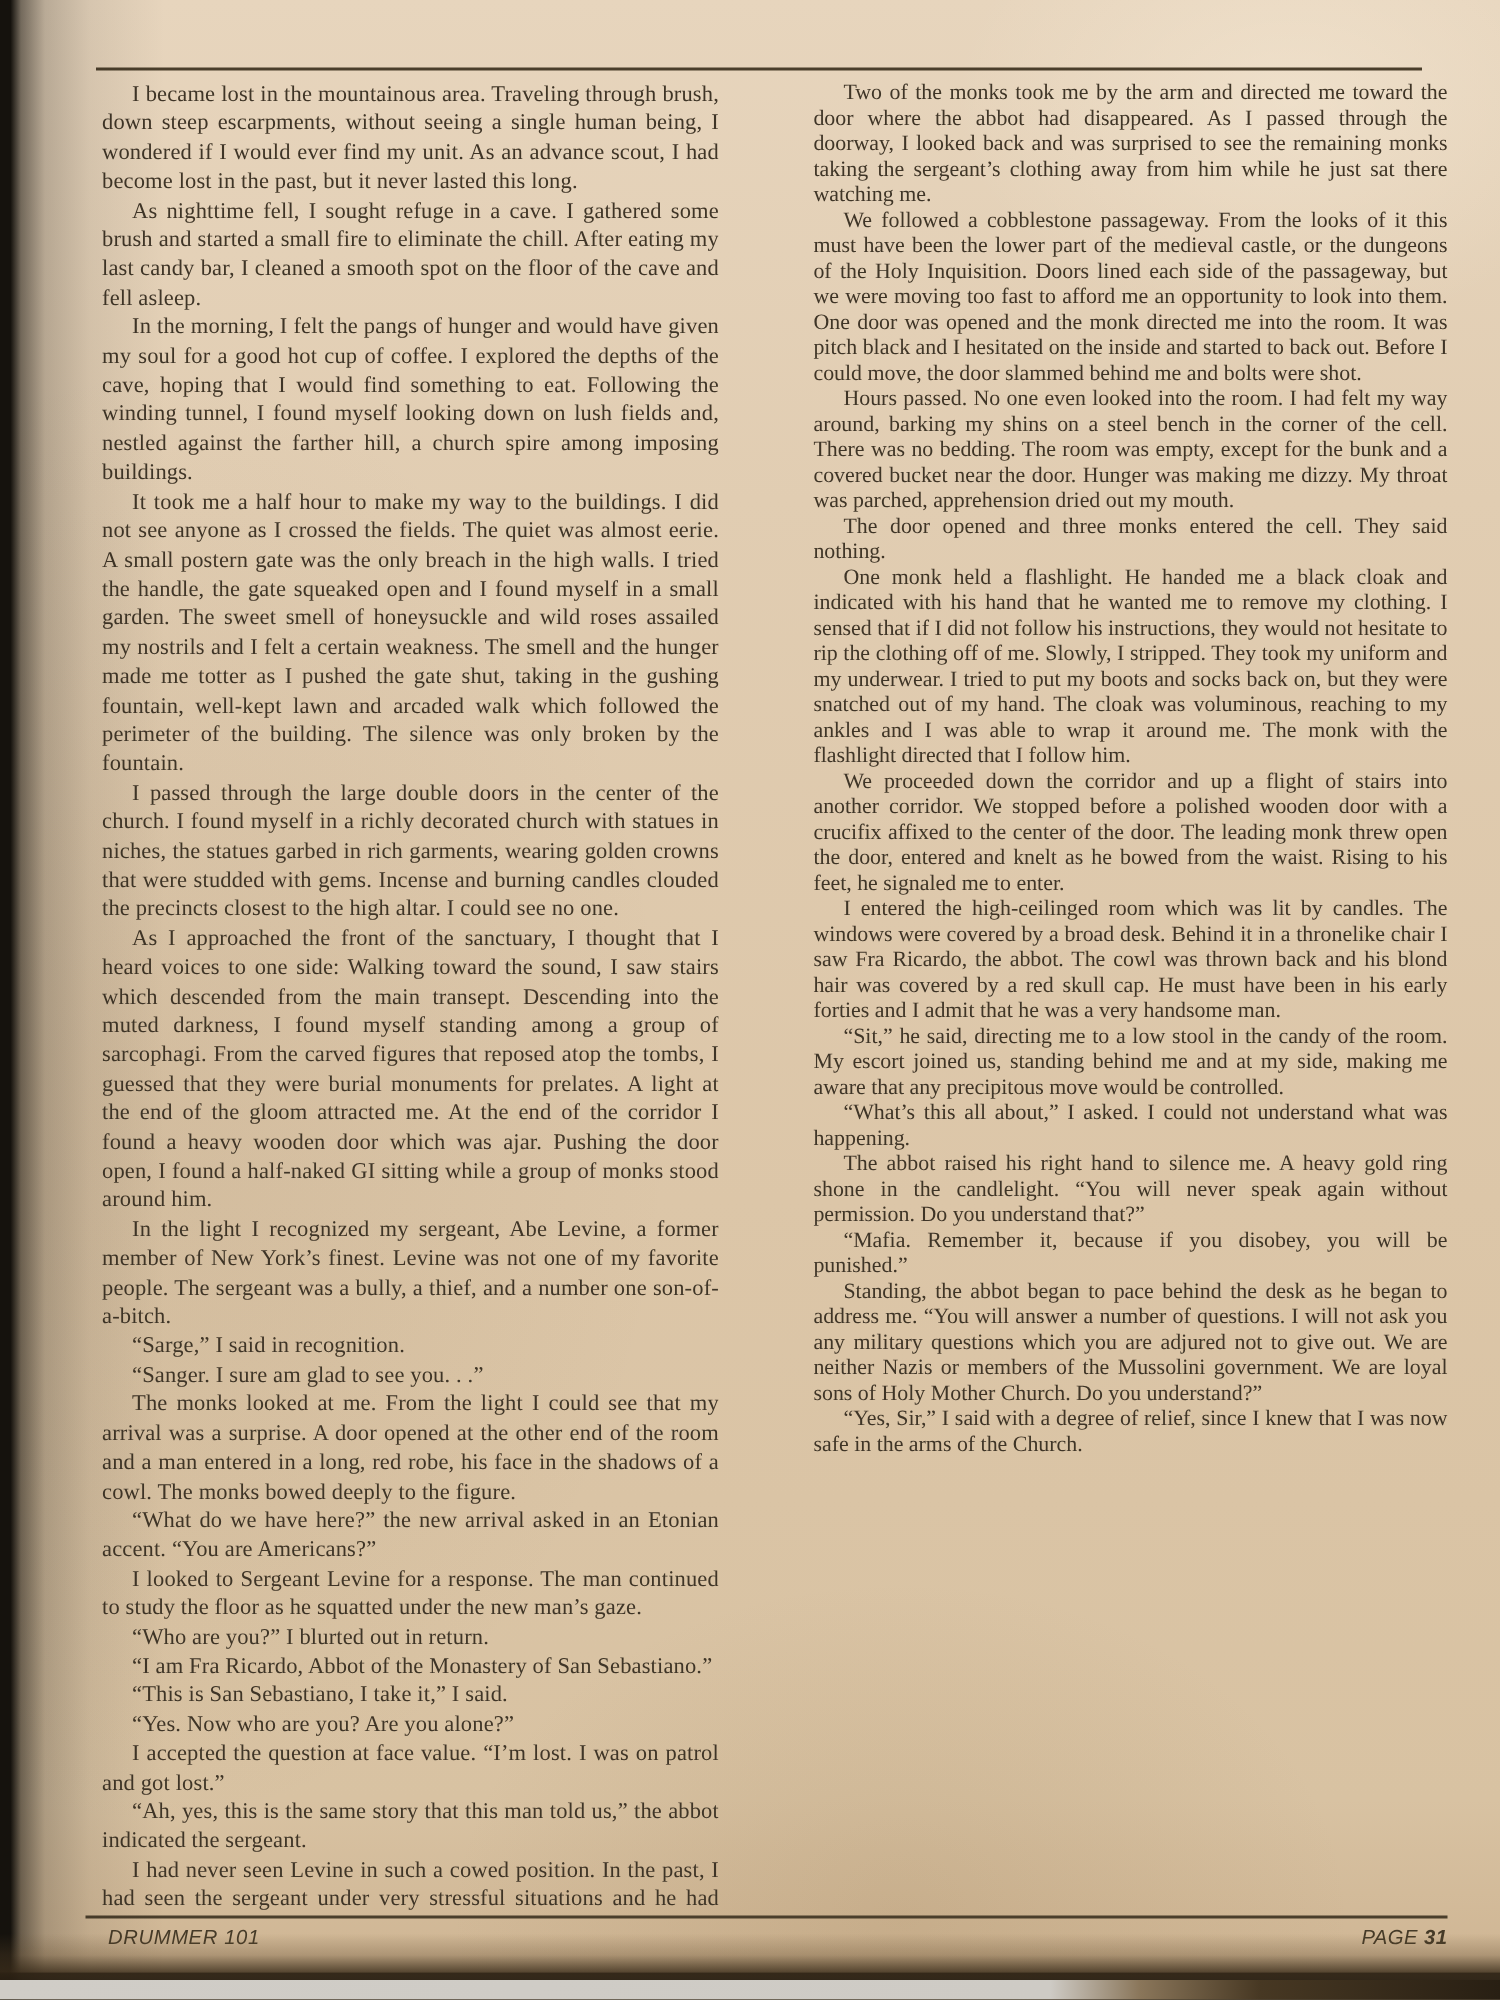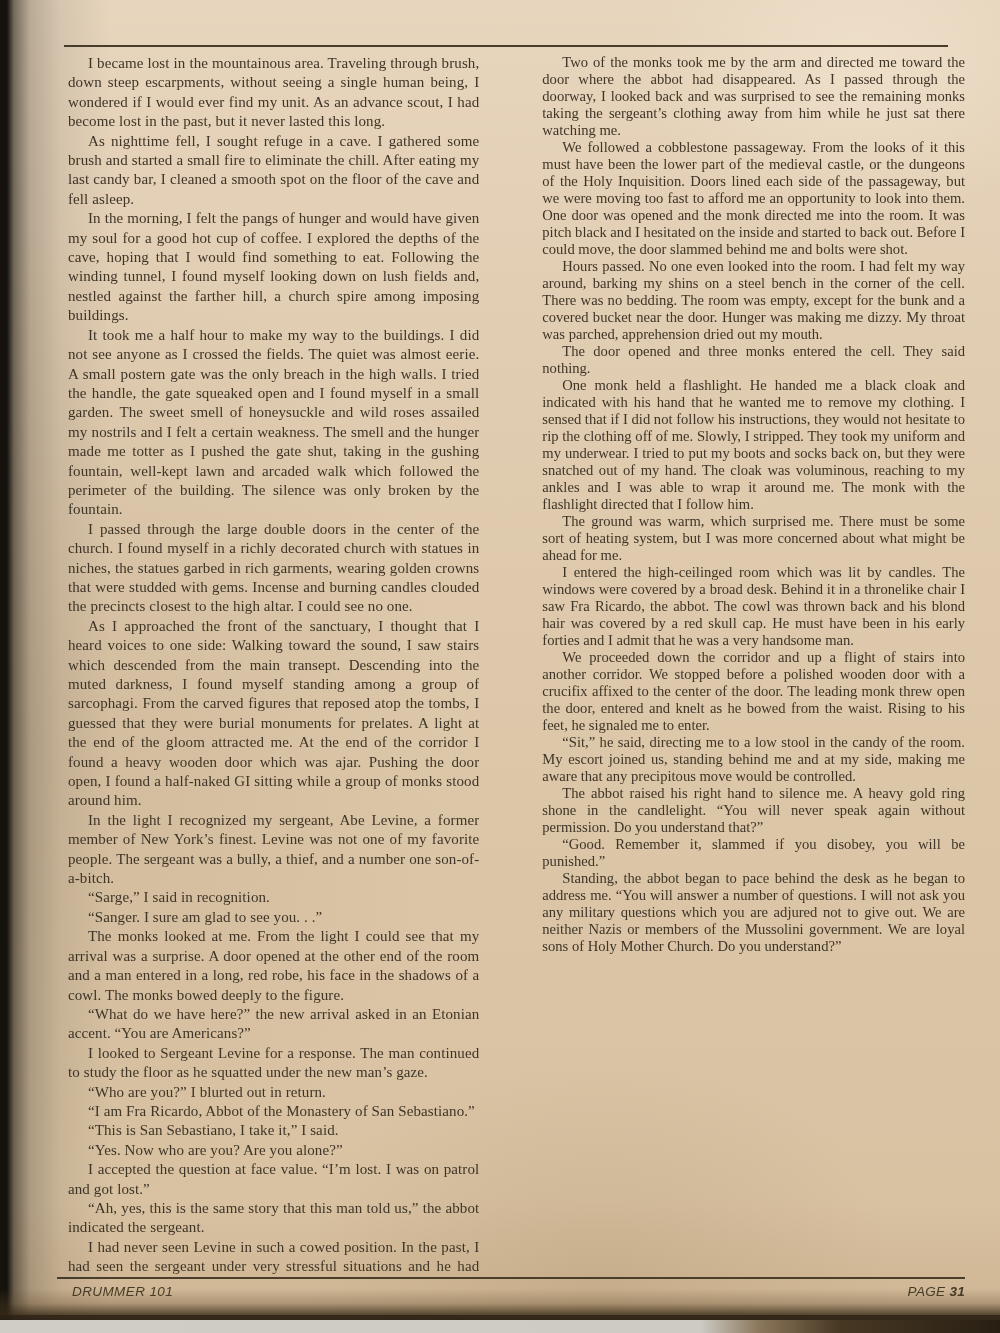--- a/index.html
+++ b/index.html
@@ -119,27 +119,28 @@
         <p>I accepted the question at face value. “I’m lost. I was on patrol and got lost.”</p>
         <p>“Ah, yes, this is the same story that this man told us,” the abbot indicated the sergeant.</p>
         <p>I had never seen Levine in such a cowed position. In the past, I had seen the sergeant under very stressful situations and he had always managed to bluster his way out. Was the grandeur of the abbatial precincts and the abbot putting a wet blanket on Levine’s usual bravado?</p>
       </div>
     <div class="col col-right">
         <p>Two of the monks took me by the arm and directed me toward the door where the abbot had disappeared. As I passed through the doorway, I looked back and was surprised to see the remaining monks taking the sergeant’s clothing away from him while he just sat there watching me.</p>
         <p>We followed a cobblestone passageway. From the looks of it this must have been the lower part of the medieval castle, or the dungeons of the Holy Inquisition. Doors lined each side of the passageway, but we were moving too fast to afford me an opportunity to look into them. One door was opened and the monk directed me into the room. It was pitch black and I hesitated on the inside and started to back out. Before I could move, the door slammed behind me and bolts were shot.</p>
         <p>Hours passed. No one even looked into the room. I had felt my way around, barking my shins on a steel bench in the corner of the cell. There was no bedding. The room was empty, except for the bunk and a covered bucket near the door. Hunger was making me dizzy. My throat was parched, apprehension dried out my mouth.</p>
         <p>The door opened and three monks entered the cell. They said nothing.</p>
         <p>One monk held a flashlight. He handed me a black cloak and indicated with his hand that he wanted me to remove my clothing. I sensed that if I did not follow his instructions, they would not hesitate to rip the clothing off of me. Slowly, I stripped. They took my uniform and my underwear. I tried to put my boots and socks back on, but they were snatched out of my hand. The cloak was voluminous, reaching to my ankles and I was able to wrap it around me. The monk with the flashlight directed that I follow him.</p>
-        <p>The ground was warm, which surprised me. There must be some sort of heating system, but I was more concerned about what might be ahead for me.</p>
+        <p>We proceeded down the corridor and up a flight of stairs into another corridor. We stopped before a polished wooden door with a crucifix affixed to the center of the door. The leading monk threw open the door, entered and knelt as he bowed from the waist. Rising to his feet, he signaled me to enter.</p>
         <p>I entered the high-ceilinged room which was lit by candles. The windows were covered by a broad desk. Behind it in a thronelike chair I saw Fra Ricardo, the abbot. The cowl was thrown back and his blond hair was covered by a red skull cap. He must have been in his early forties and I admit that he was a very handsome man.</p>
-        <p>We proceeded down the corridor and up a flight of stairs into another corridor. We stopped before a polished wooden door with a crucifix affixed to the center of the door. The leading monk threw open the door, entered and knelt as he bowed from the waist. Rising to his feet, he signaled me to enter.</p>
         <p>“Sit,” he said, directing me to a low stool in the candy of the room. My escort joined us, standing behind me and at my side, making me aware that any precipitous move would be controlled.</p>
+        <p>“What’s this all about,” I asked. I could not understand what was happening.</p>
         <p>The abbot raised his right hand to silence me. A heavy gold ring shone in the candlelight. “You will never speak again without permission. Do you understand that?”</p>
-        <p>“Good. Remember it, slammed if you disobey, you will be punished.”</p>
+        <p>“Mafia. Remember it, because if you disobey, you will be punished.”</p>
         <p>Standing, the abbot began to pace behind the desk as he began to address me. “You will answer a number of questions. I will not ask you any military questions which you are adjured not to give out. We are neither Nazis or members of the Mussolini government. We are loyal sons of Holy Mother Church. Do you understand?”</p>
+        <p>“Yes, Sir,” I said with a degree of relief, since I knew that I was now safe in the arms of the Church.</p>
       </div>
   </div>
 
   <div class="rule rule-bottom"></div>
 
   <div class="footer">
     <span class="footer-left">DRUMMER 101</span>
     <span class="footer-right">
       <span class="pg-label">PAGE</span>
       <span class="pg-num">31</span>

